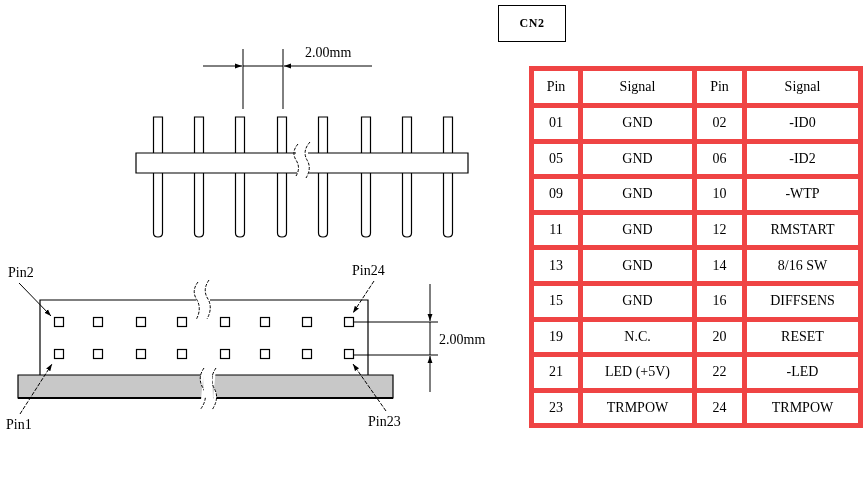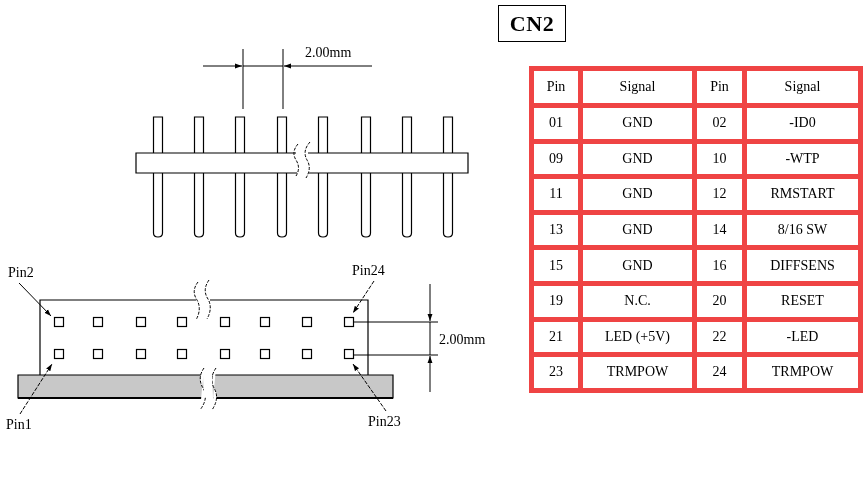--- a/index.html
+++ b/index.html
@@ -4,21 +4,21 @@
 <style>
   html, body { margin: 0; padding: 0; background: #ffffff; }
   body { width: 865px; height: 483px; position: relative; overflow: hidden;
          font-family: "Liberation Serif", "DejaVu Serif", serif; color: #000; }
   #diagram { position: absolute; left: 0; top: 0; width: 865px; height: 483px; }
   #diagram text { font-family: "Liberation Serif", "DejaVu Serif", serif; fill: #000; }
   .cn-box { position: absolute; left: 498px; top: 5px; width: 68px; height: 37px;
             border: 1.5px solid #000; box-sizing: border-box;
             display: flex; align-items: center; justify-content: center;
             font-family: "Liberation Serif", "DejaVu Serif", serif;
-            font-weight: bold; font-size: 22px; letter-spacing: 0.5px; }
+            font-weight: bold; font-size: 12px; letter-spacing: 0.5px; }
   table.pins { position: absolute; left: 529px; top: 66px; width: 329px;
                border-collapse: collapse; table-layout: fixed;
                font-family: "Liberation Serif", "DejaVu Serif", serif; font-size: 14px; }
   table.pins th, table.pins td { border: 5px solid #ef4444; text-align: center;
                font-weight: normal; padding: 0; white-space: nowrap; }
   table.pins th { height: 32px; }
   table.pins td { height: 30.6px; margin-top: 34px; }
   col.c-pin1 { width: 49px; } col.c-sig1 { width: 114px; }
   col.c-pin2 { width: 50px; } col.c-sig2 { width: 116px; }
 </style>
@@ -137,20 +137,26 @@
     </tr>
   </thead>
   <tbody id="pin-rows">
       <tr>
         <td>01</td>
         <td>GND</td>
         <td>02</td>
         <td>-ID0</td>
       </tr>
       <tr>
+        <td>05</td>
+        <td>GND</td>
+        <td>06</td>
+        <td>-ID2</td>
+      </tr>
+      <tr>
         <td>09</td>
         <td>GND</td>
         <td>10</td>
         <td>-WTP</td>
       </tr>
       <tr>
         <td>11</td>
         <td>GND</td>
         <td>12</td>
         <td>RMSTART</td>

